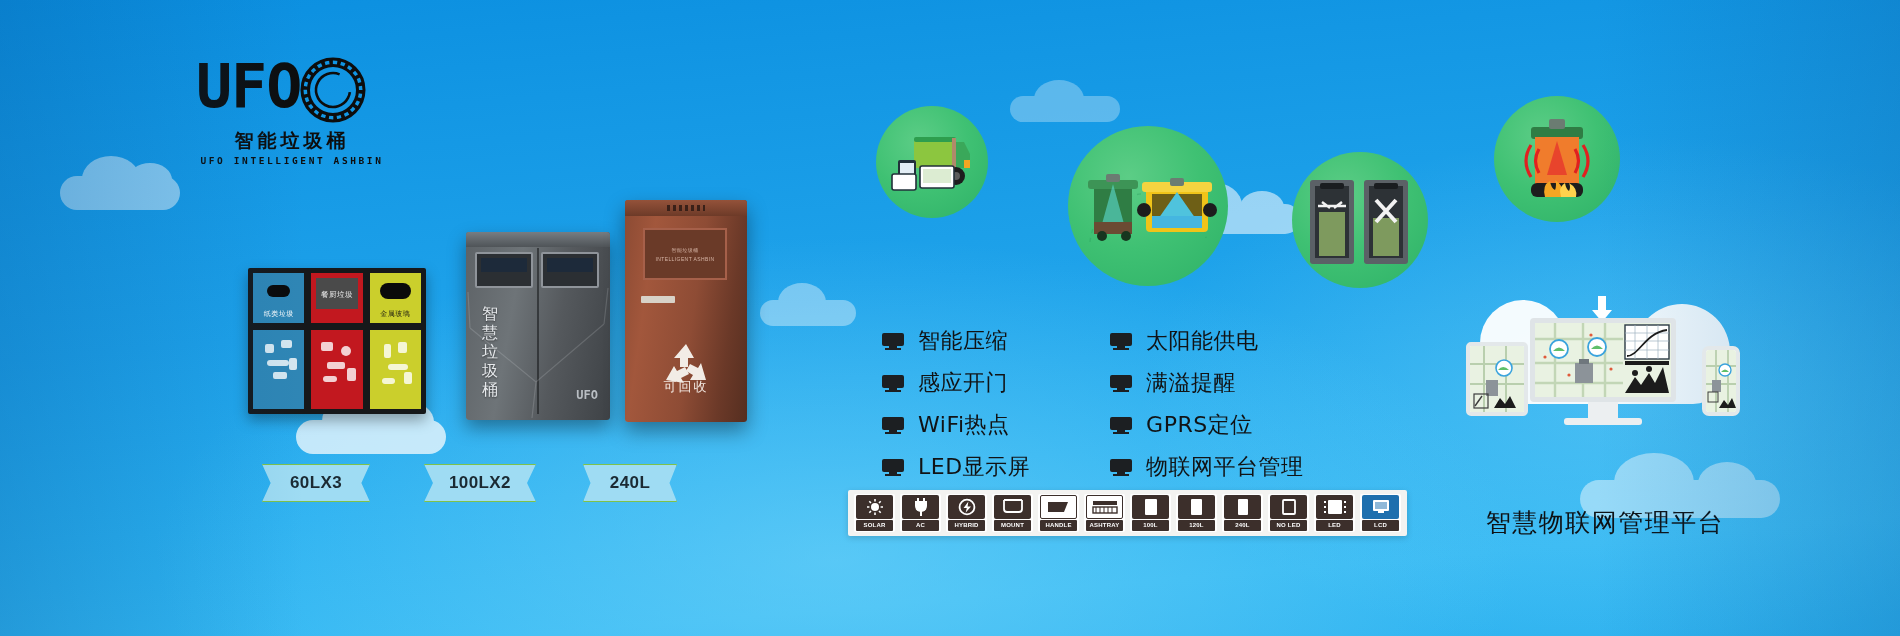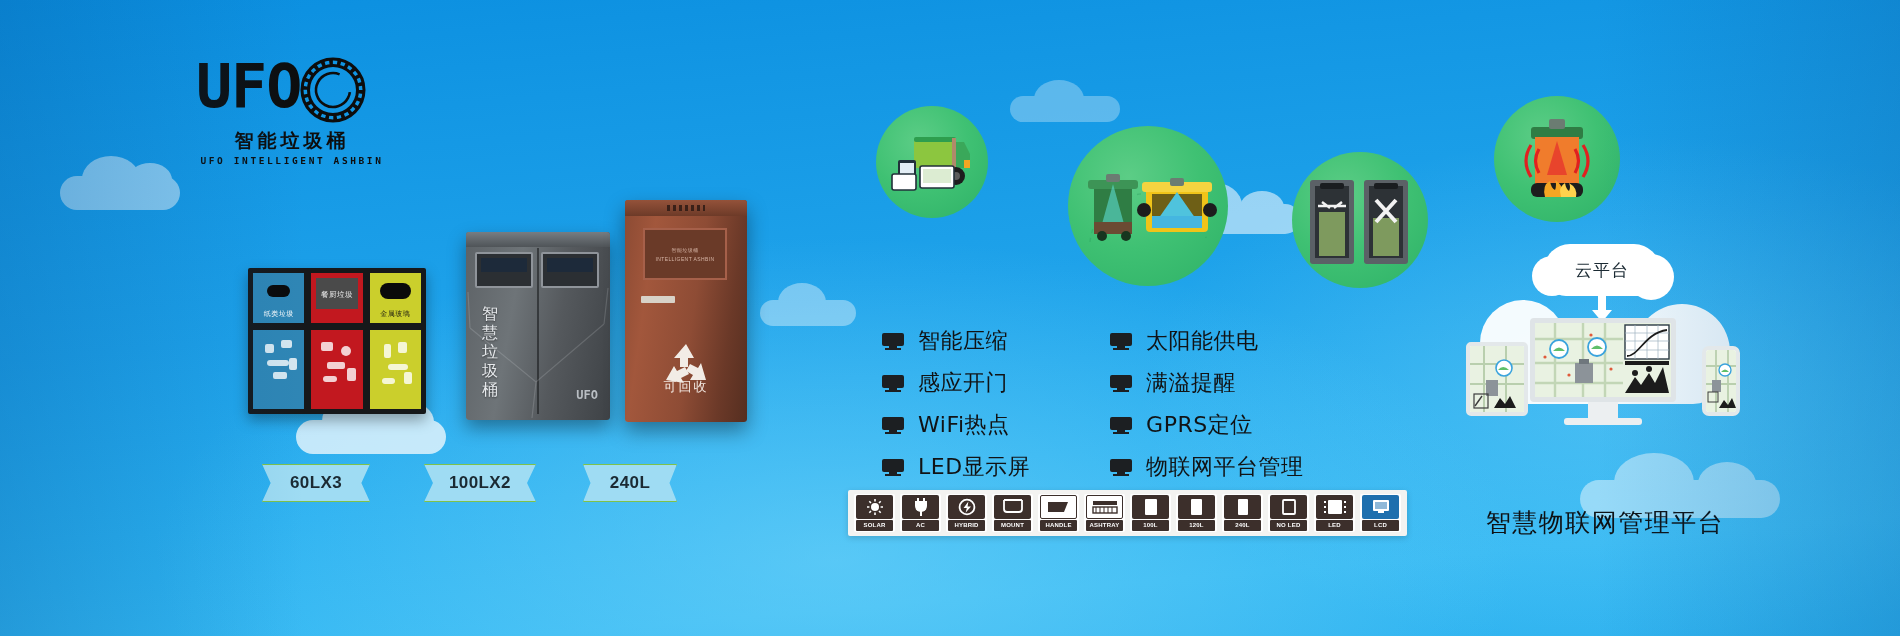--- a/index.html
+++ b/index.html
@@ -602,21 +602,20 @@
           <rect x="3" y="2" width="16" height="11" rx="1" fill="#fff"></rect>
           <rect x="5" y="4" width="12" height="7" fill="#8fb8d8"></rect>
           <rect x="8" y="13" width="6" height="2" fill="#fff"></rect>
         </svg>
       </div>
       <div class="ic-lbl">LCD</div>
     </div>
   </div>
 
   <div id="platform">
-    <div class="cloud-label">云平台</div>
     <div class="pf-arrow">
       <svg width="20" height="26" viewBox="0 0 20 26">
         <path d="M6 0h8v14h6L10 26 0 14h6z" fill="#fff"></path>
       </svg>
     </div>
     <div class="pf-backcloud"></div>
 
     <div class="tablet">
       <div class="mapbg"></div>
       <svg width="54" height="66" viewBox="0 0 54 66" style="position:absolute;inset:0">

